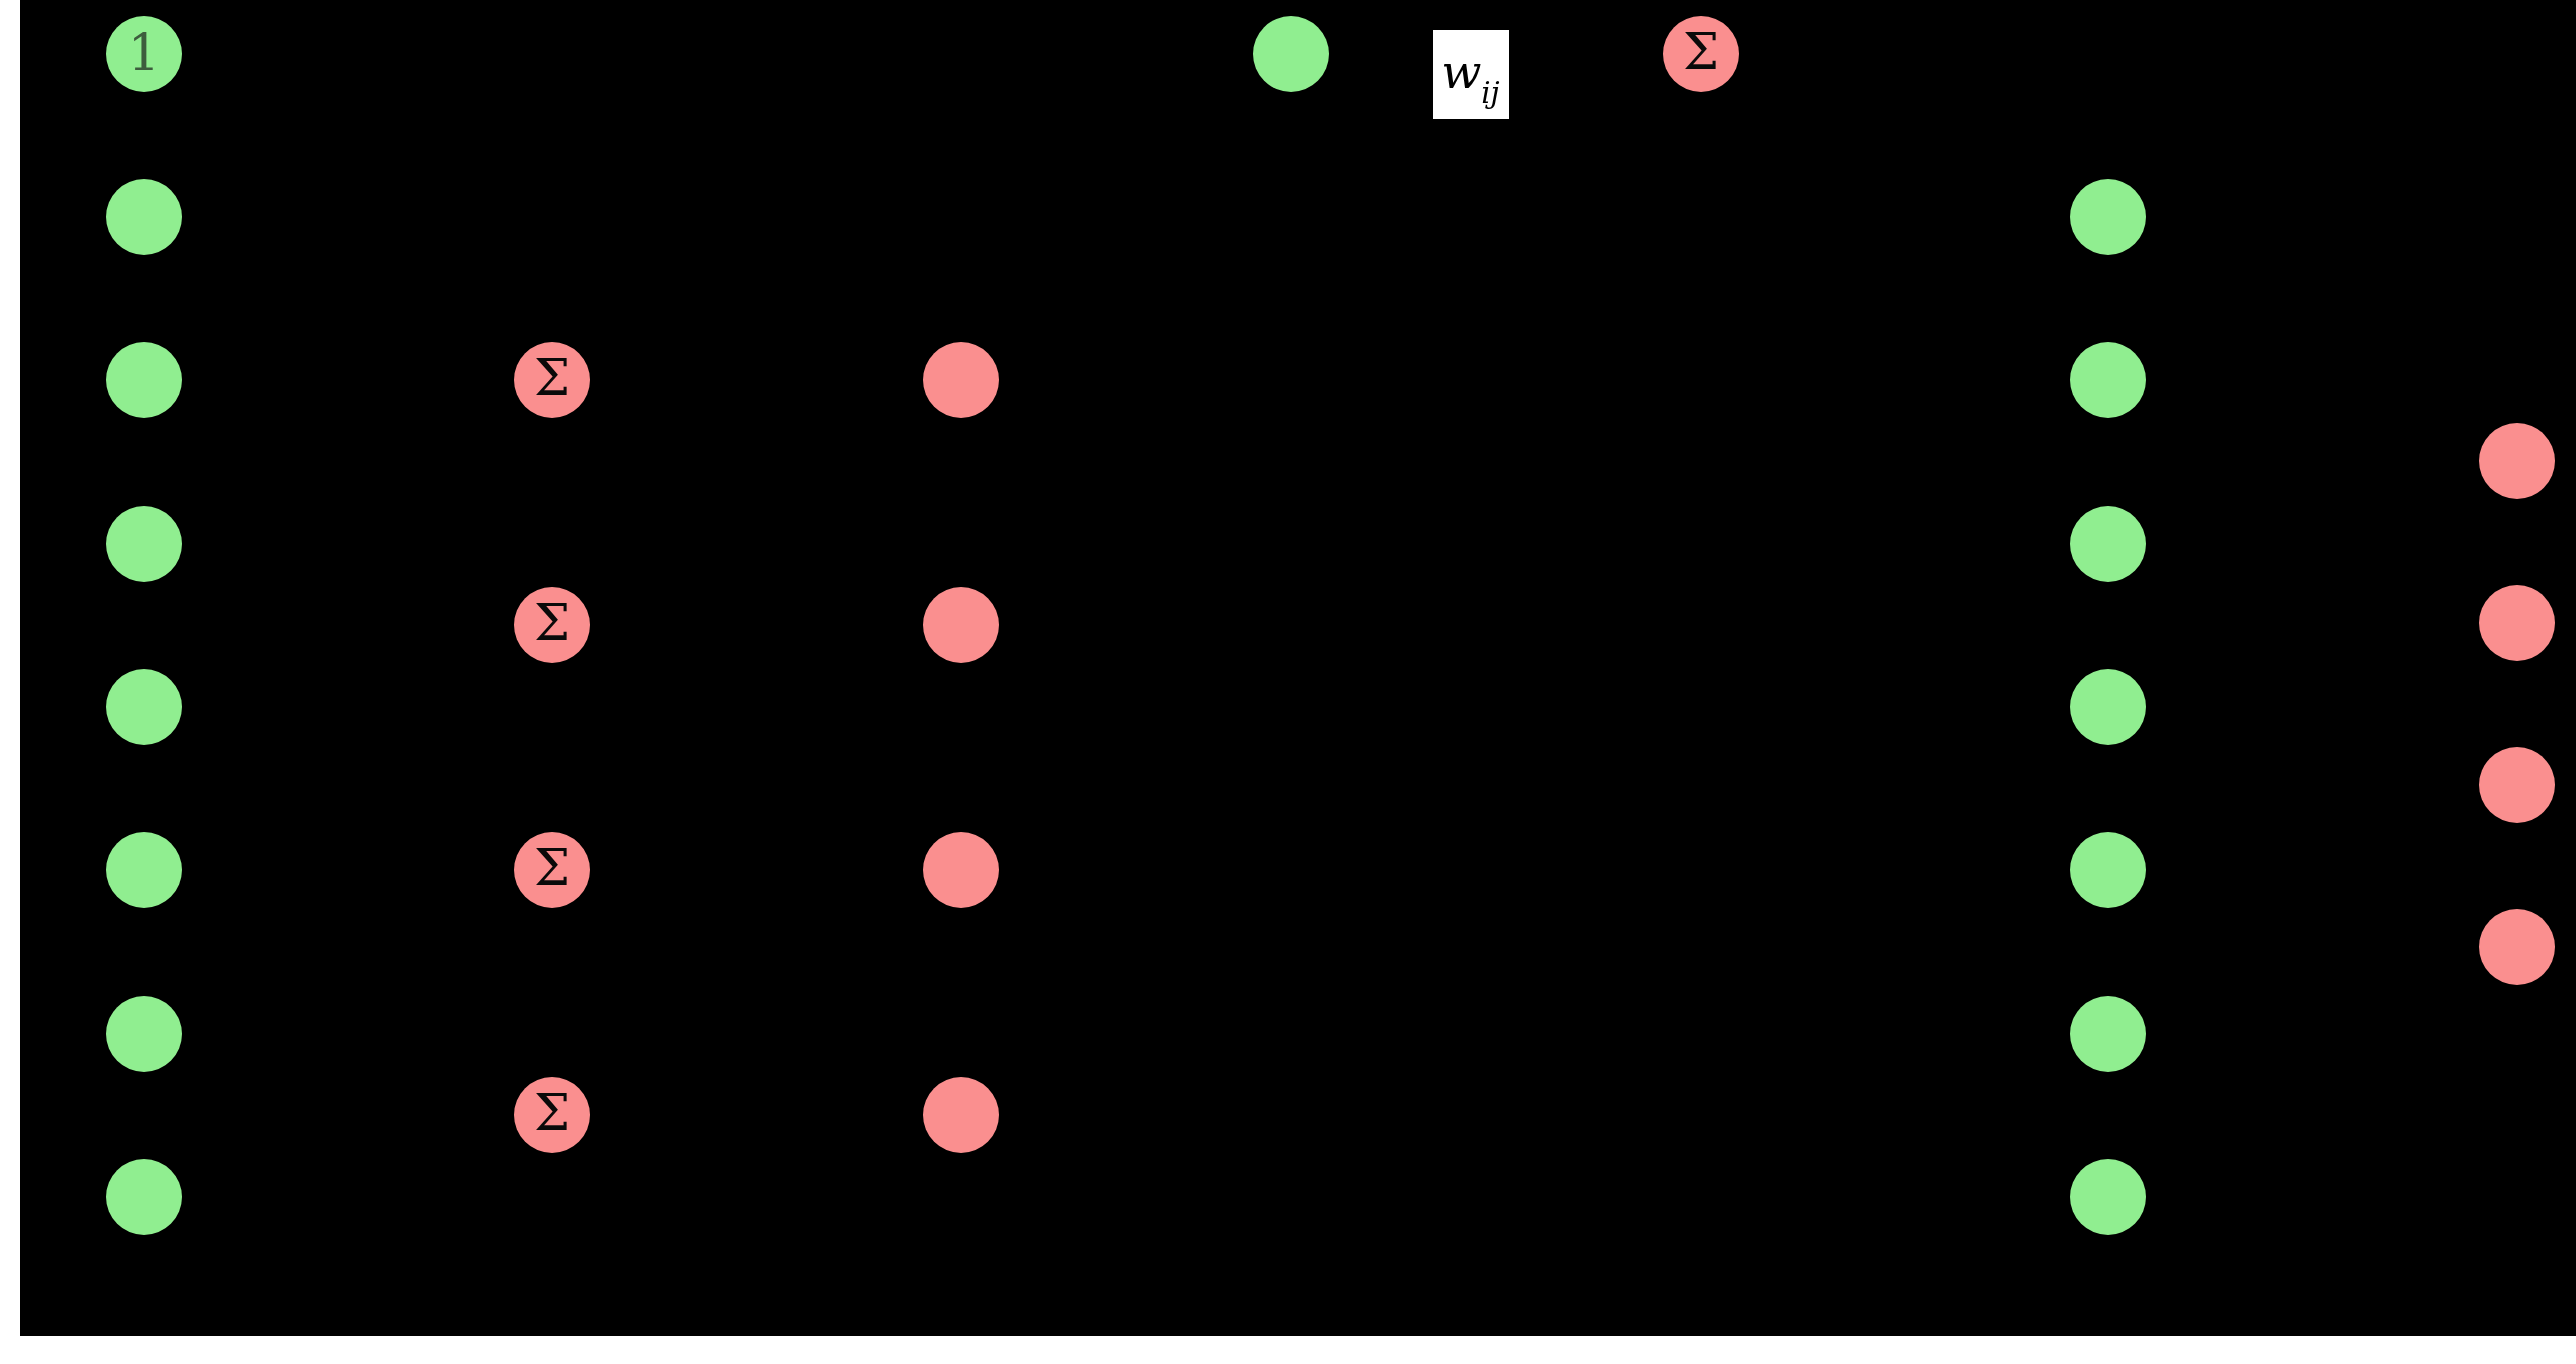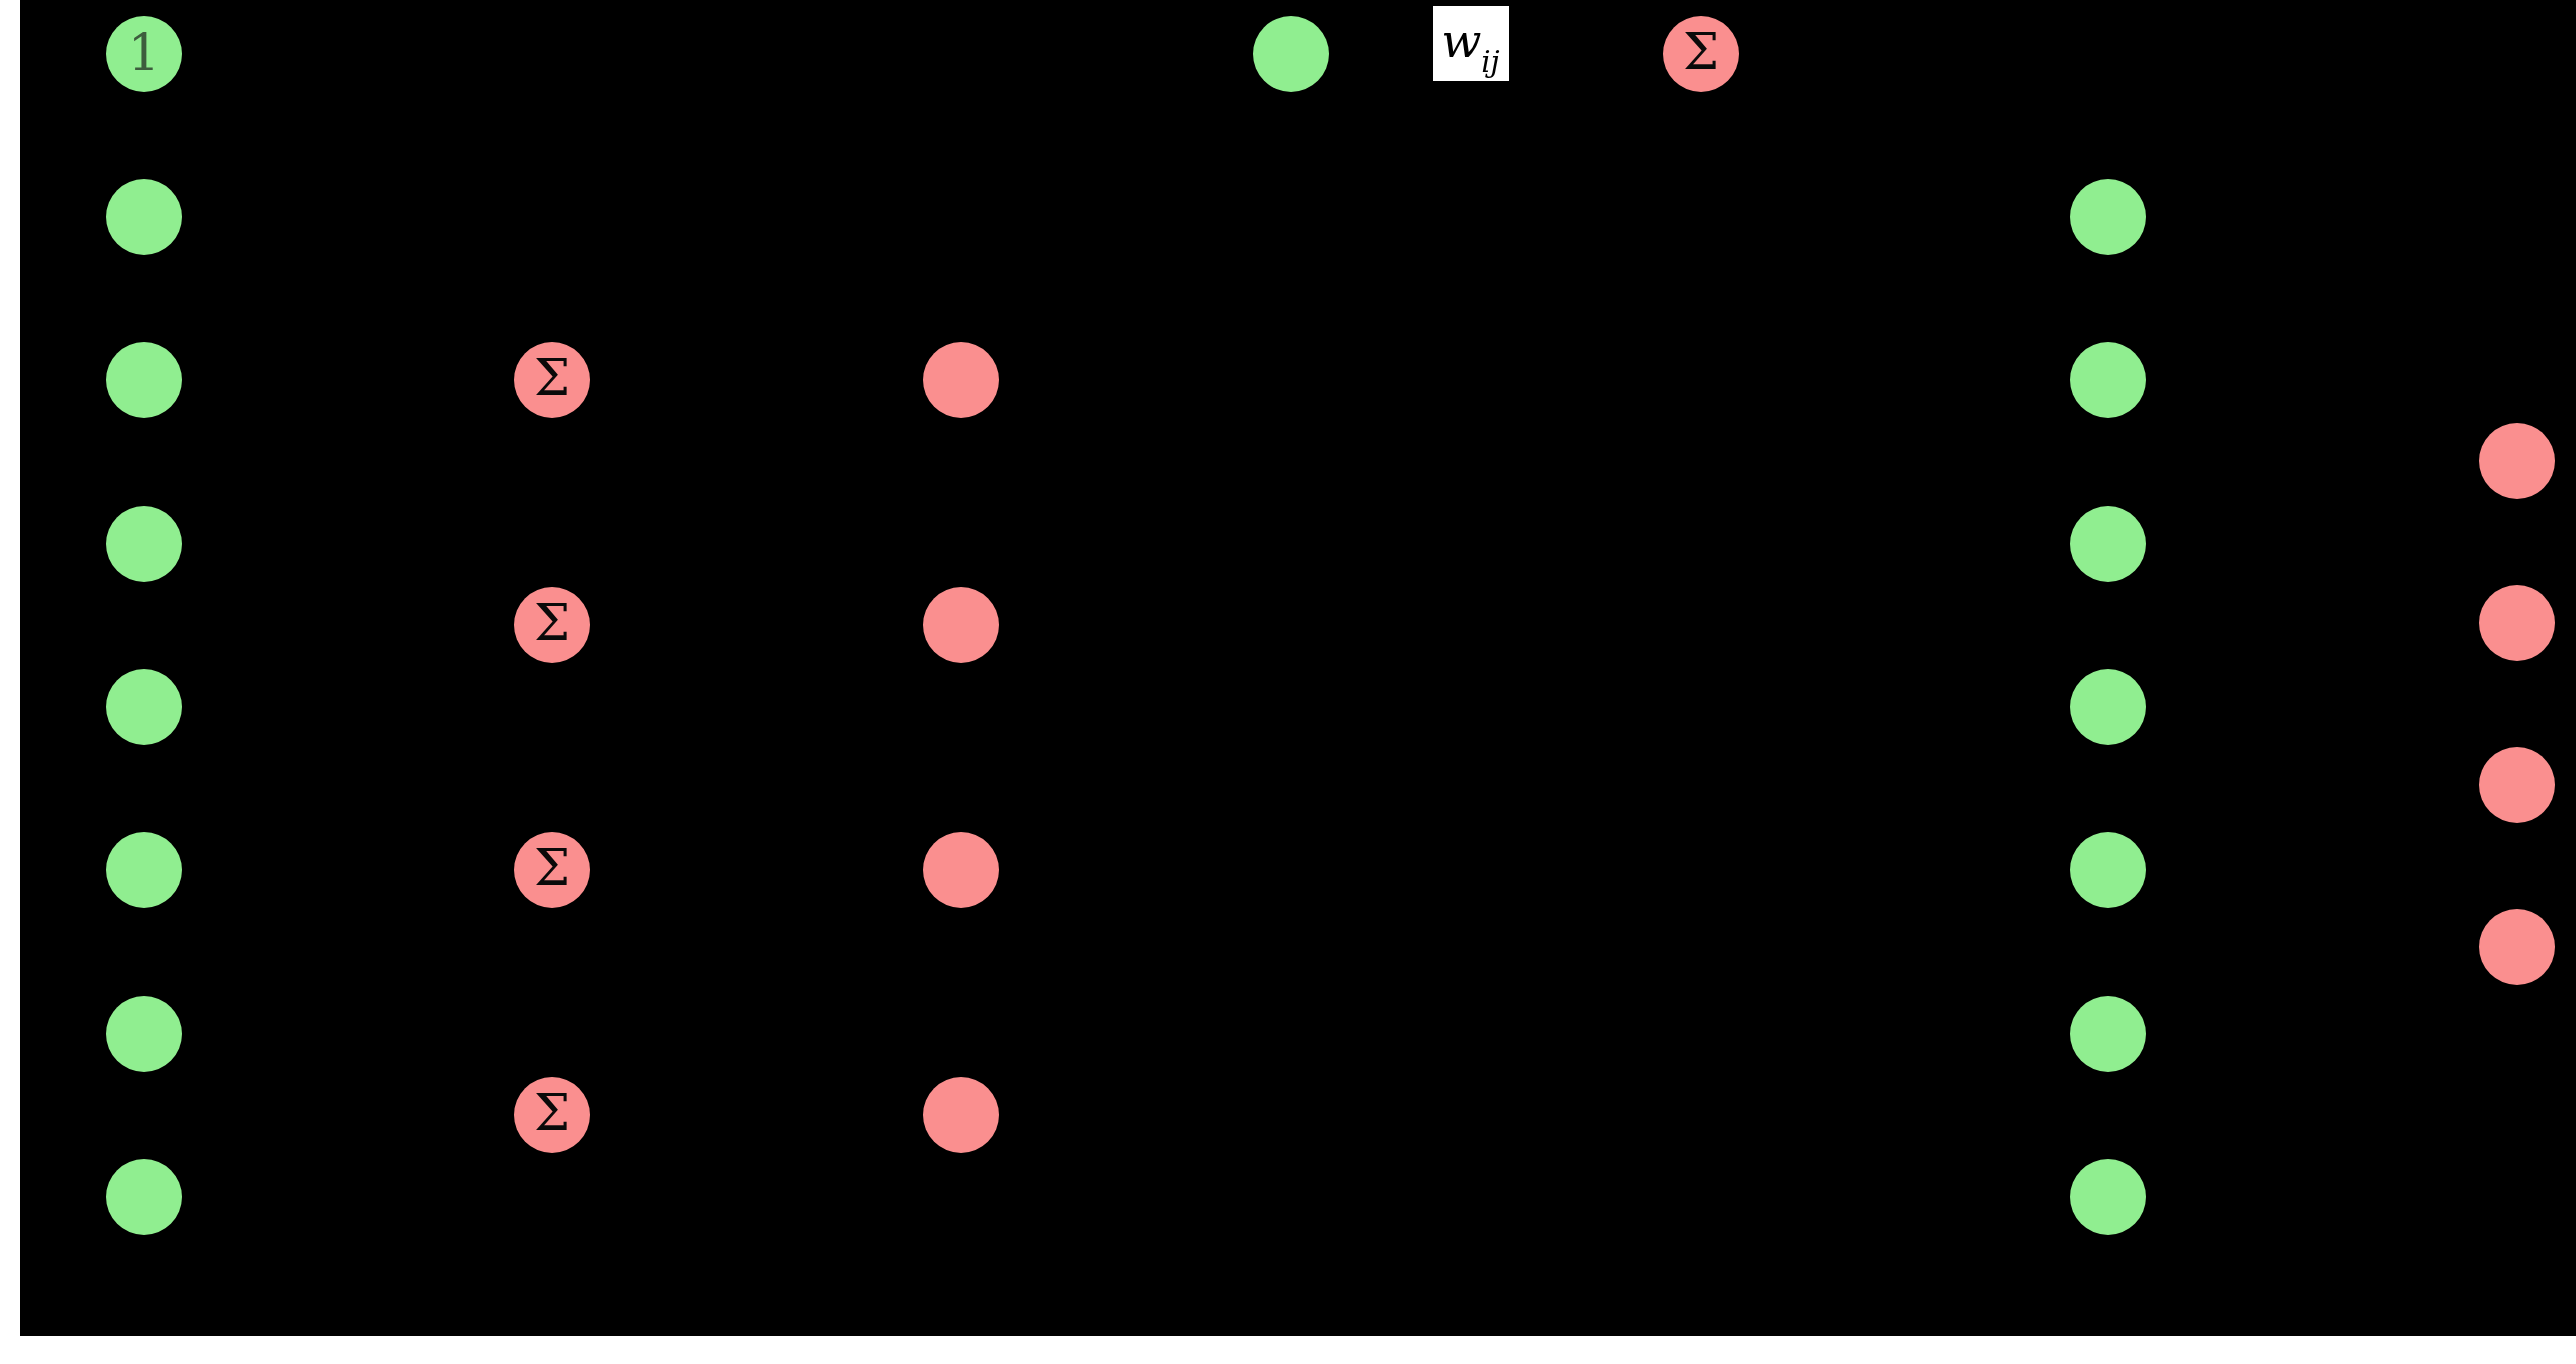--- a/index.html
+++ b/index.html
@@ -107,21 +107,21 @@
 <body>
 
 <div id="stage">
 
   <div id="canvas">
 
     <div id="legend">
 
       <div class="legend-swatch node-green" style="left:1233px; top:16px; width:76px; height:76px;"></div>
 
-      <div class="legend-weightbox" style="left:1413px; top:6px; width:76px; height:75px;">
+      <div class="legend-weightbox" style="left:1413px; top:30px; width:76px; height:89px;">
         <span class="weight-formula"><span>w</span><span class="sub">ij</span></span>
       </div>
 
       <div class="legend-swatch node-pink" style="left:1643px; top:16px; width:76px; height:76px;">
         <span class="node-label-sigma">Σ</span>
       </div>
 
     </div>
 
     <div>

